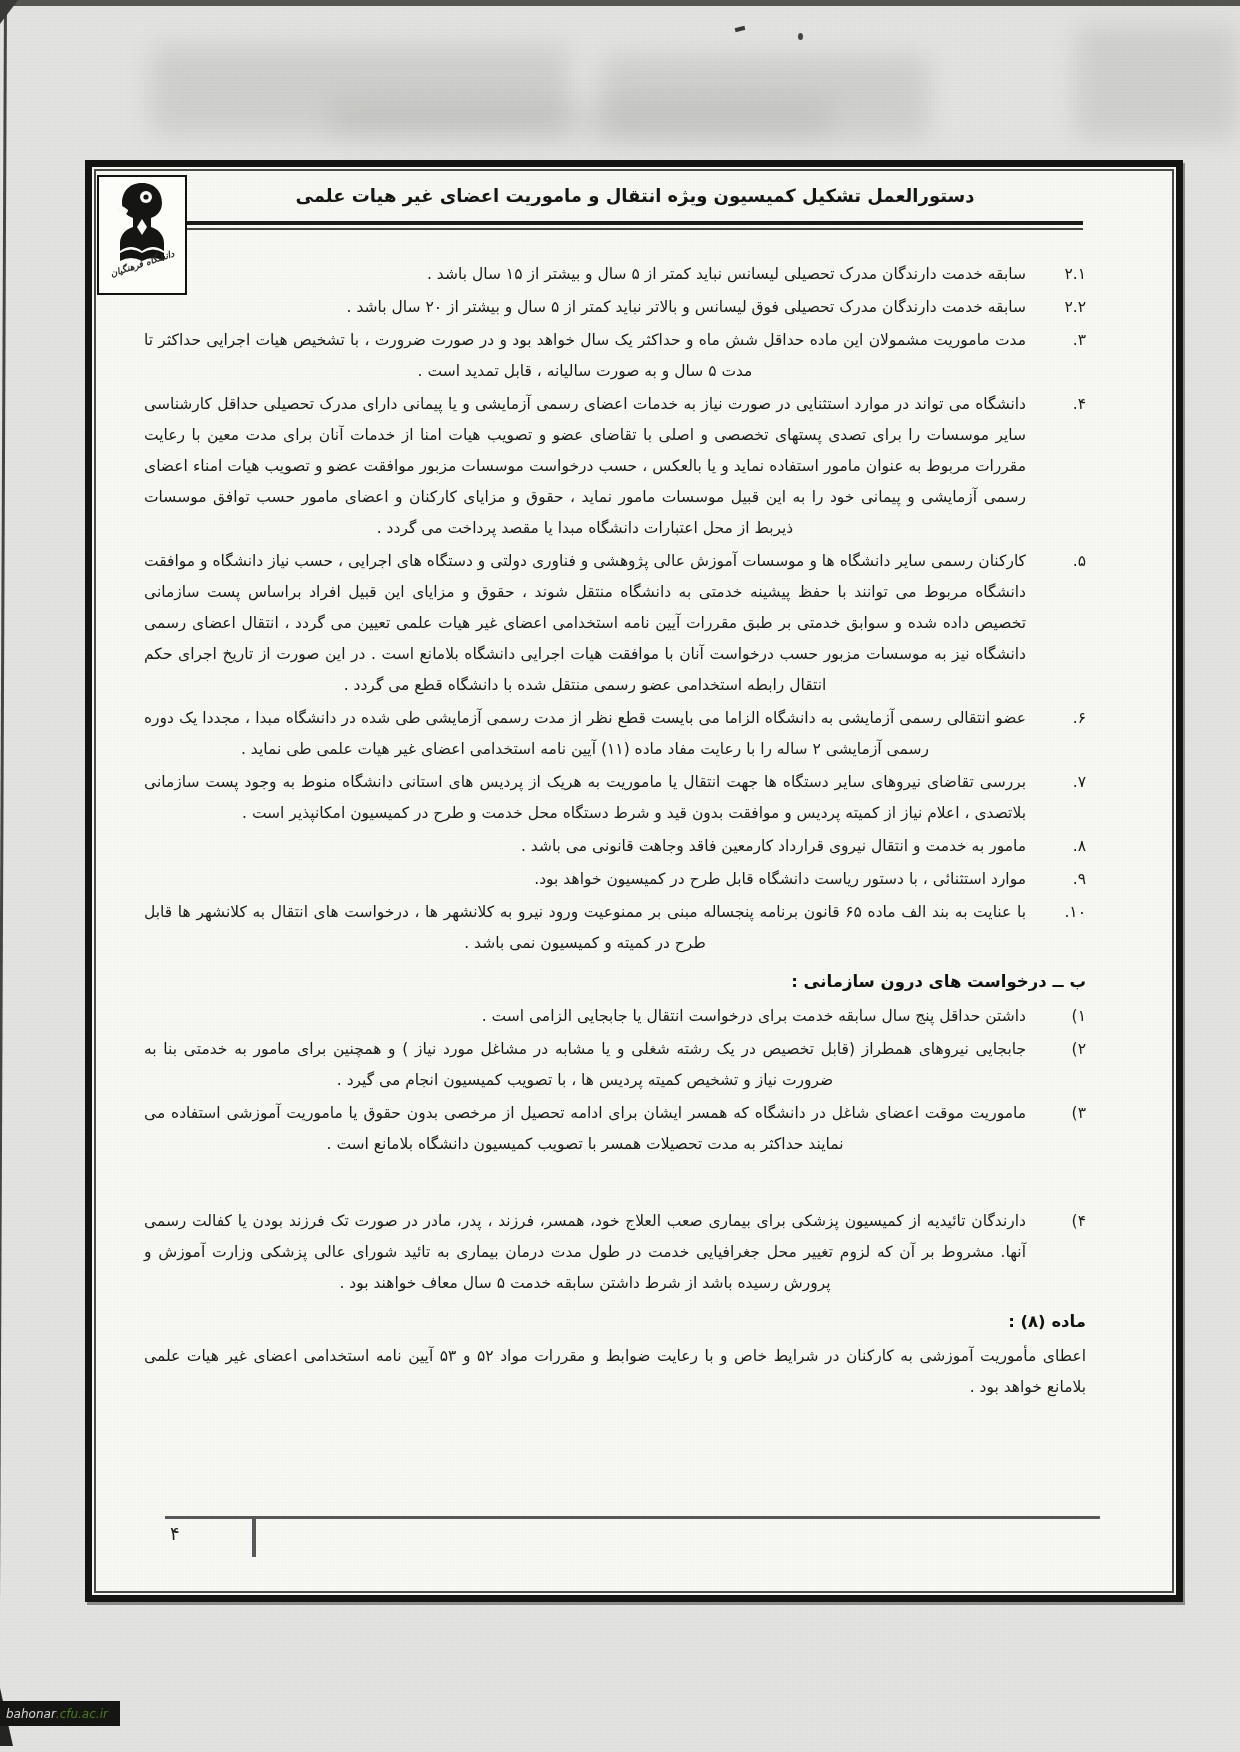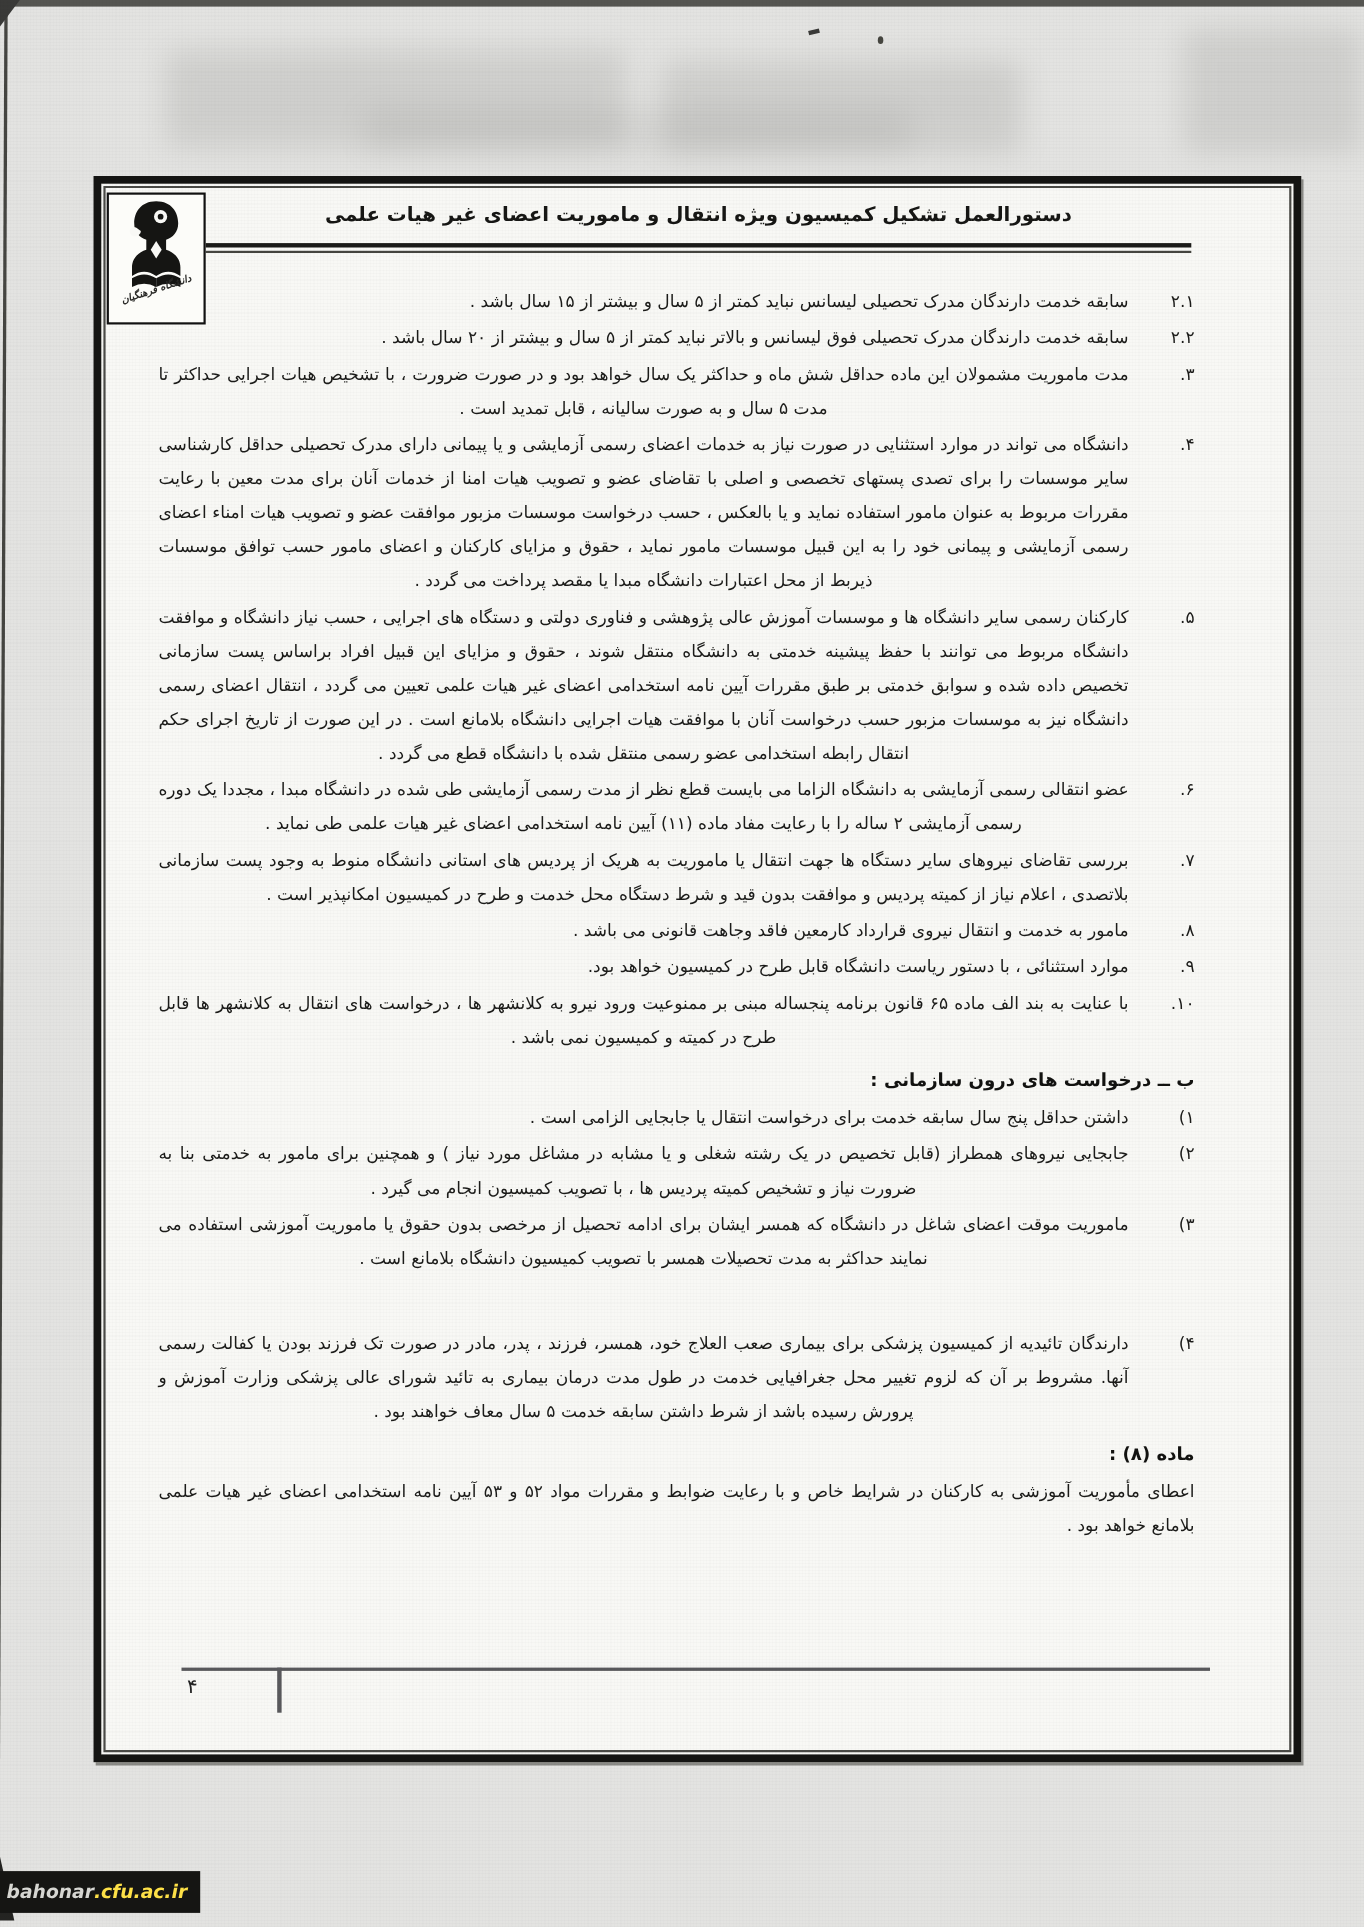--- a/index.html
+++ b/index.html
@@ -60,26 +60,26 @@
   .txt{flex:1;text-align:justify;text-align-last:right;}
   .txt[data-align="center"]{text-align-last:center;}
   .sec-heading{font-weight:700;font-size:16.5px;margin:7px 0 4px;text-align:right;color:#121210;}
   .paragraph{text-align:justify;text-align-last:right;margin-bottom:2px;}
   
   .footer-rule{position:absolute;left:73px;top:1349px;width:935px;height:3px;background:#59595c;}
   .footer-tick{position:absolute;left:160px;top:1349px;width:4px;height:41px;background:#59595c;}
   .page-num{position:absolute;left:78px;top:1356px;font-size:18px;color:#222;}
   
   .watermark{
-    position:absolute;left:0;top:1701px;height:38px;background:#151513;
+    position:absolute;left:0;top:1701px;height:25px;background:#151513;
     display:flex;align-items:center;padding:0 12px 0 6px;
-    font-style:italic;font-weight:700;font-size:17px;direction:ltr;z-index:5;
+    font-style:italic;font-weight:400;font-size:12px;direction:ltr;z-index:5;
   }
   .wm-site{color:#d6d6d2;}
-  .wm-domain{color:#fde047;}
+  .wm-domain{color:#4d7c0f;}
 </style>
 </head>
 <body>
 
 <div class="top-strip"></div>
 <div class="edge-left-line"></div>
 <div class="corner-tl"></div>
 <div class="corner-bl"></div>
 <div class="blob b1"></div>
 <div class="blob b2"></div>

